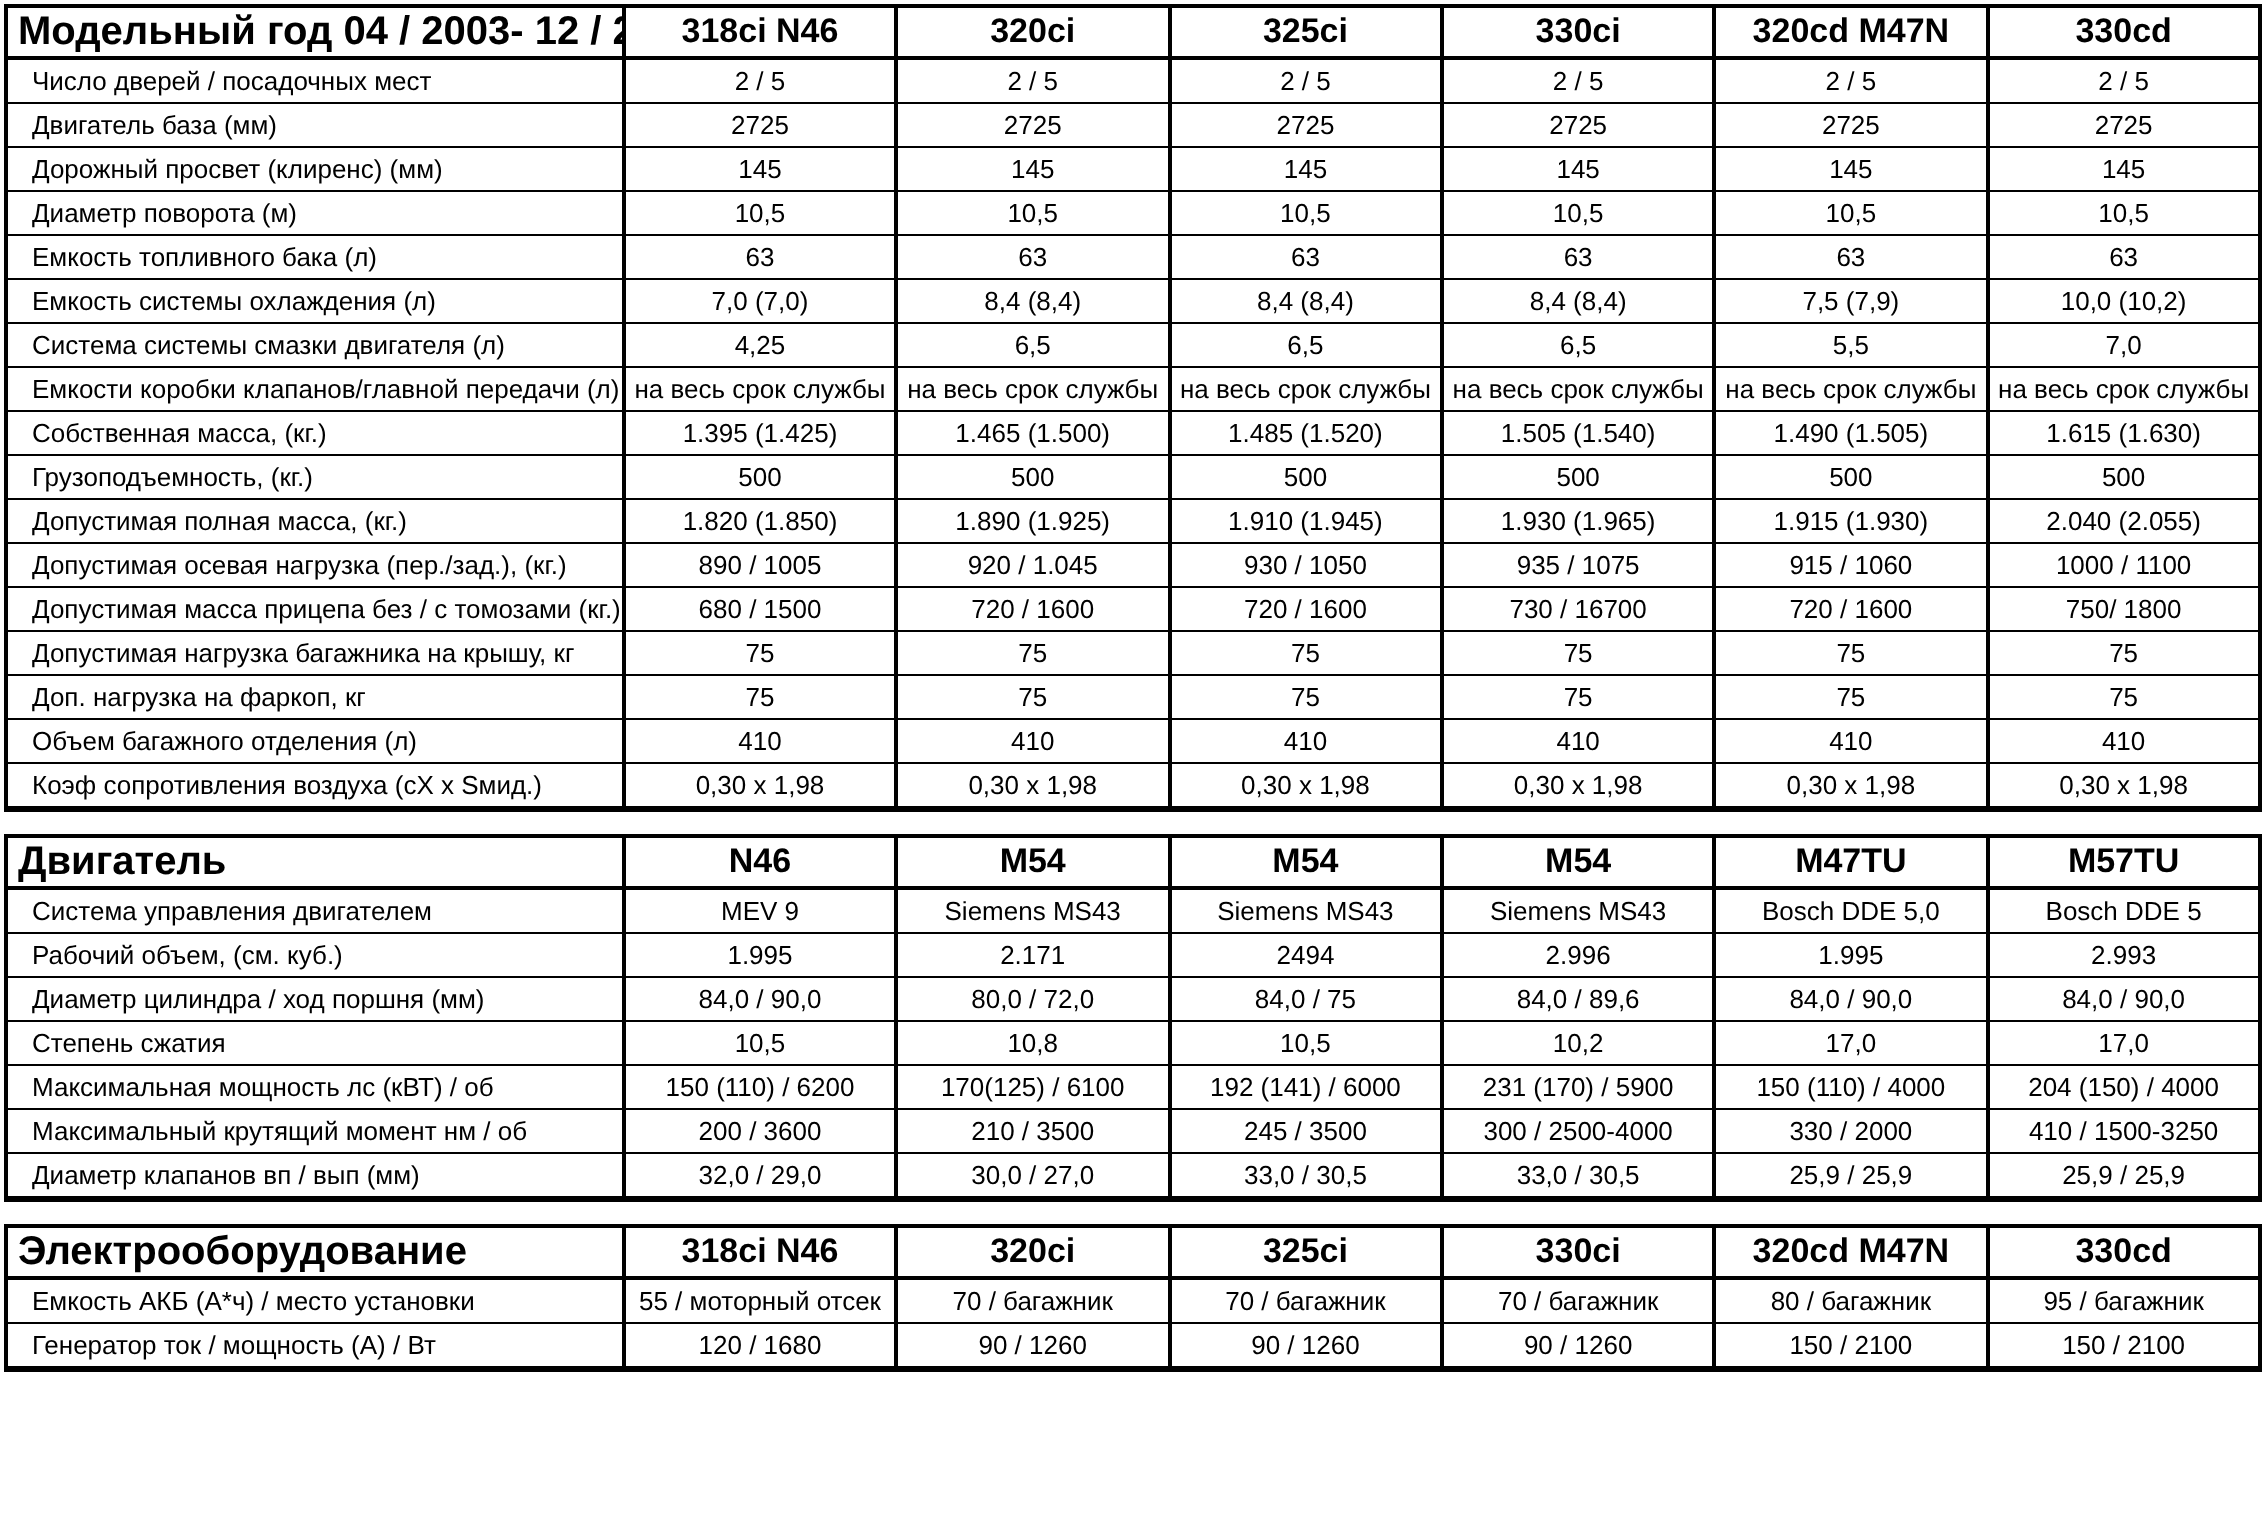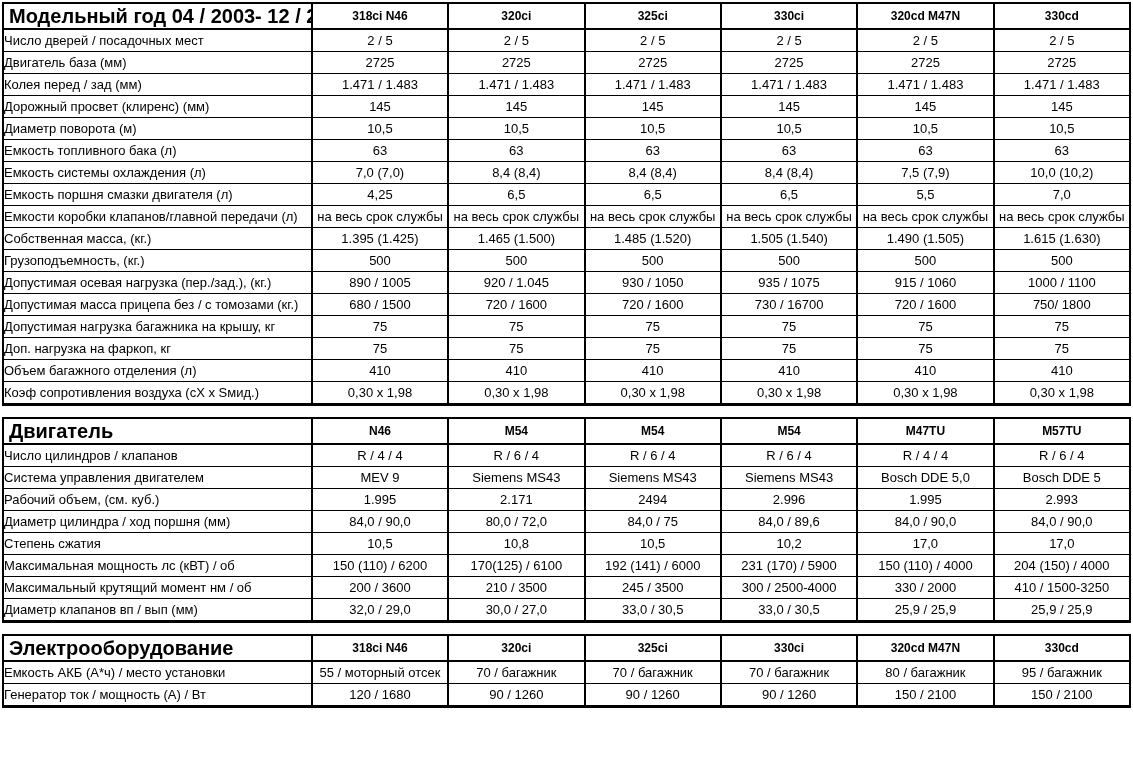--- a/index.html
+++ b/index.html
@@ -29,37 +29,37 @@
     border-left-width: 2px;
     border-right-width: 2px;
     overflow: hidden;
     white-space: nowrap;
     padding: 0;
     vertical-align: middle;
   }
   table.spec-table thead th {
     border-bottom-width: 2px;
     height: 24px;
-    font-size: 12px;
+    font-size: 17px;
     font-weight: bold;
     text-align: center;
   }
   table.spec-table thead th.label-col {
     font-size: 20px;
     text-align: left;
     padding-left: 5px;
   }
   table.spec-table td {
     height: 21px;
     font-size: 13px;
     text-align: center;
   }
   table.spec-table td.label-col {
     text-align: left;
-    padding: 0 0;
+    padding: 0 12px;
   }
 </style>
 </head>
 <body>
 
 <div class="page">
   <div id="tables-root">
       <table class="spec-table">
         <colgroup>
           <col style="width: 308px;">
@@ -94,29 +94,20 @@
           <tr>
             <td class="label-col">Двигатель база (мм)</td>
             <td>2725</td>
             <td>2725</td>
             <td>2725</td>
             <td>2725</td>
             <td>2725</td>
             <td>2725</td>
           </tr>
           <tr>
-            <td class="label-col">Колея перед / зад  (мм)</td>
-            <td>1.471 / 1.483</td>
-            <td>1.471 / 1.483</td>
-            <td>1.471 / 1.483</td>
-            <td>1.471 / 1.483</td>
-            <td>1.471 / 1.483</td>
-            <td>1.471 / 1.483</td>
-          </tr>
-          <tr>
             <td class="label-col">Дорожный просвет (клиренс)  (мм)</td>
             <td>145</td>
             <td>145</td>
             <td>145</td>
             <td>145</td>
             <td>145</td>
             <td>145</td>
           </tr>
           <tr>
             <td class="label-col">Диаметр поворота (м)</td>
@@ -139,21 +130,21 @@
           <tr>
             <td class="label-col">Емкость системы охлаждения (л)</td>
             <td>7,0 (7,0)</td>
             <td>8,4 (8,4)</td>
             <td>8,4 (8,4)</td>
             <td>8,4 (8,4)</td>
             <td>7,5 (7,9)</td>
             <td>10,0 (10,2)</td>
           </tr>
           <tr>
-            <td class="label-col">Емкость поршня смазки двигателя (л)</td>
+            <td class="label-col">Система системы смазки двигателя (л)</td>
             <td>4,25</td>
             <td>6,5</td>
             <td>6,5</td>
             <td>6,5</td>
             <td>5,5</td>
             <td>7,0</td>
           </tr>
           <tr>
             <td class="label-col">Емкости коробки клапанов/главной передачи (л)</td>
             <td>на весь срок службы</td>
@@ -175,20 +166,29 @@
           <tr>
             <td class="label-col">Грузоподъемность, (кг.)</td>
             <td>500</td>
             <td>500</td>
             <td>500</td>
             <td>500</td>
             <td>500</td>
             <td>500</td>
           </tr>
           <tr>
+            <td class="label-col">Допустимая полная масса, (кг.)</td>
+            <td>1.820 (1.850)</td>
+            <td>1.890 (1.925)</td>
+            <td>1.910 (1.945)</td>
+            <td>1.930 (1.965)</td>
+            <td>1.915 (1.930)</td>
+            <td>2.040 (2.055)</td>
+          </tr>
+          <tr>
             <td class="label-col">Допустимая осевая нагрузка (пер./зад.), (кг.)</td>
             <td>890 / 1005</td>
             <td>920 / 1.045</td>
             <td>930 / 1050</td>
             <td>935 / 1075</td>
             <td>915 / 1060</td>
             <td>1000 / 1100</td>
           </tr>
           <tr>
             <td class="label-col">Допустимая масса прицепа без / с томозами (кг.)</td>
@@ -253,29 +253,20 @@
             <th>N46</th>
             <th>M54</th>
             <th>M54</th>
             <th>M54</th>
             <th>M47TU</th>
             <th>M57TU</th>
           </tr>
         </thead>
         <tbody>
           <tr>
-            <td class="label-col">Число цилиндров / клапанов</td>
-            <td>R / 4 / 4</td>
-            <td>R / 6 / 4</td>
-            <td>R / 6 / 4</td>
-            <td>R / 6 / 4</td>
-            <td>R / 4 / 4</td>
-            <td>R / 6 / 4</td>
-          </tr>
-          <tr>
             <td class="label-col">Система управления двигателем</td>
             <td>MEV 9</td>
             <td>Siemens MS43</td>
             <td>Siemens MS43</td>
             <td>Siemens MS43</td>
             <td>Bosch DDE 5,0</td>
             <td>Bosch DDE 5</td>
           </tr>
           <tr>
             <td class="label-col">Рабочий объем, (см. куб.)</td>

